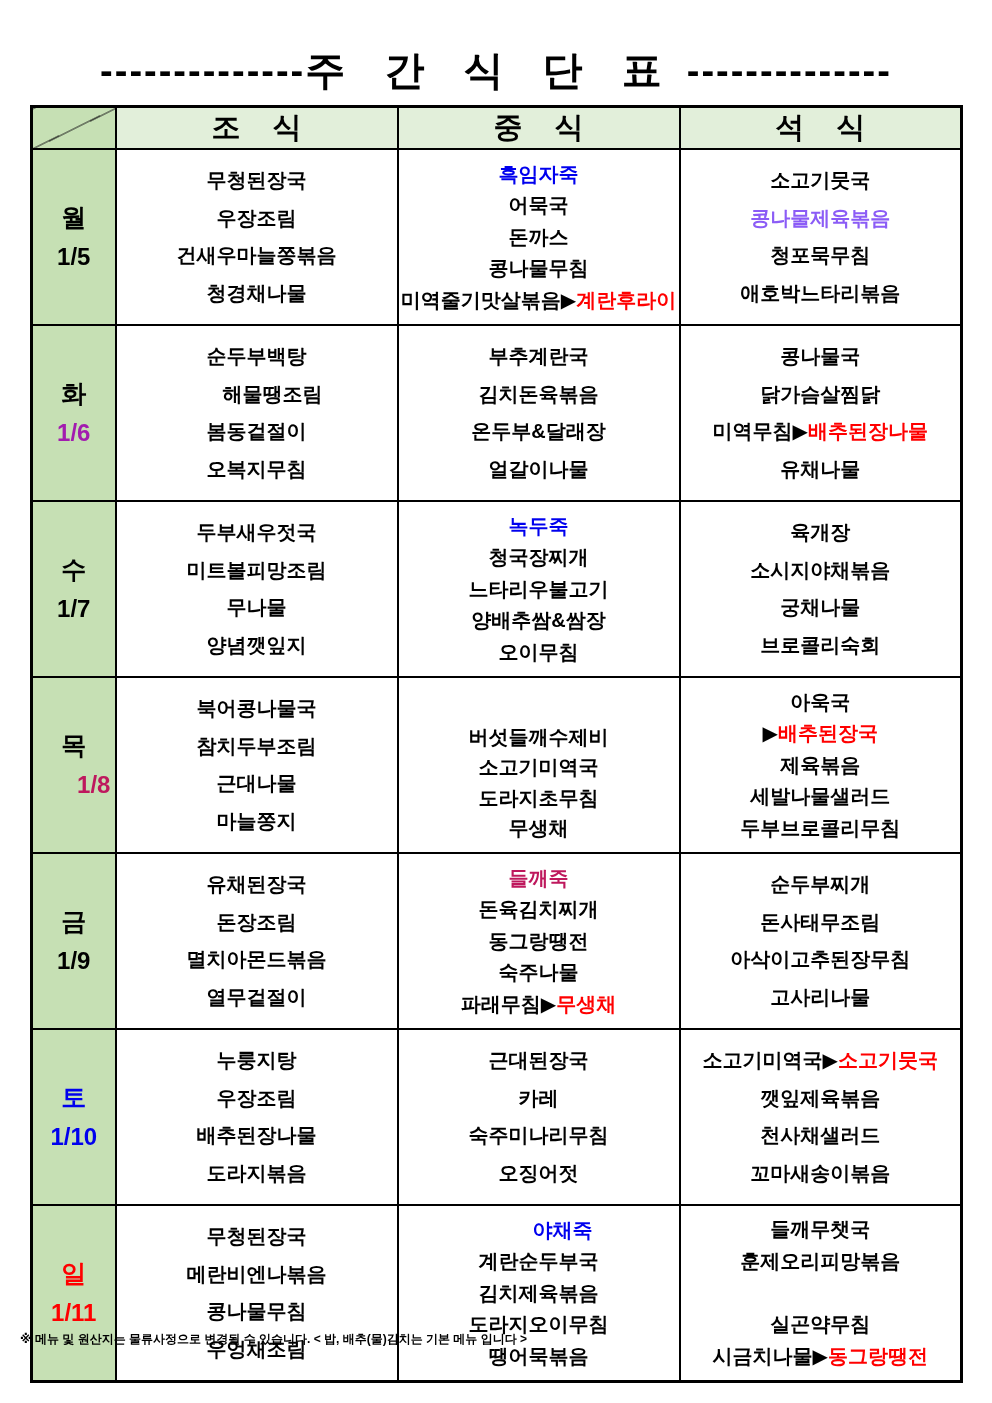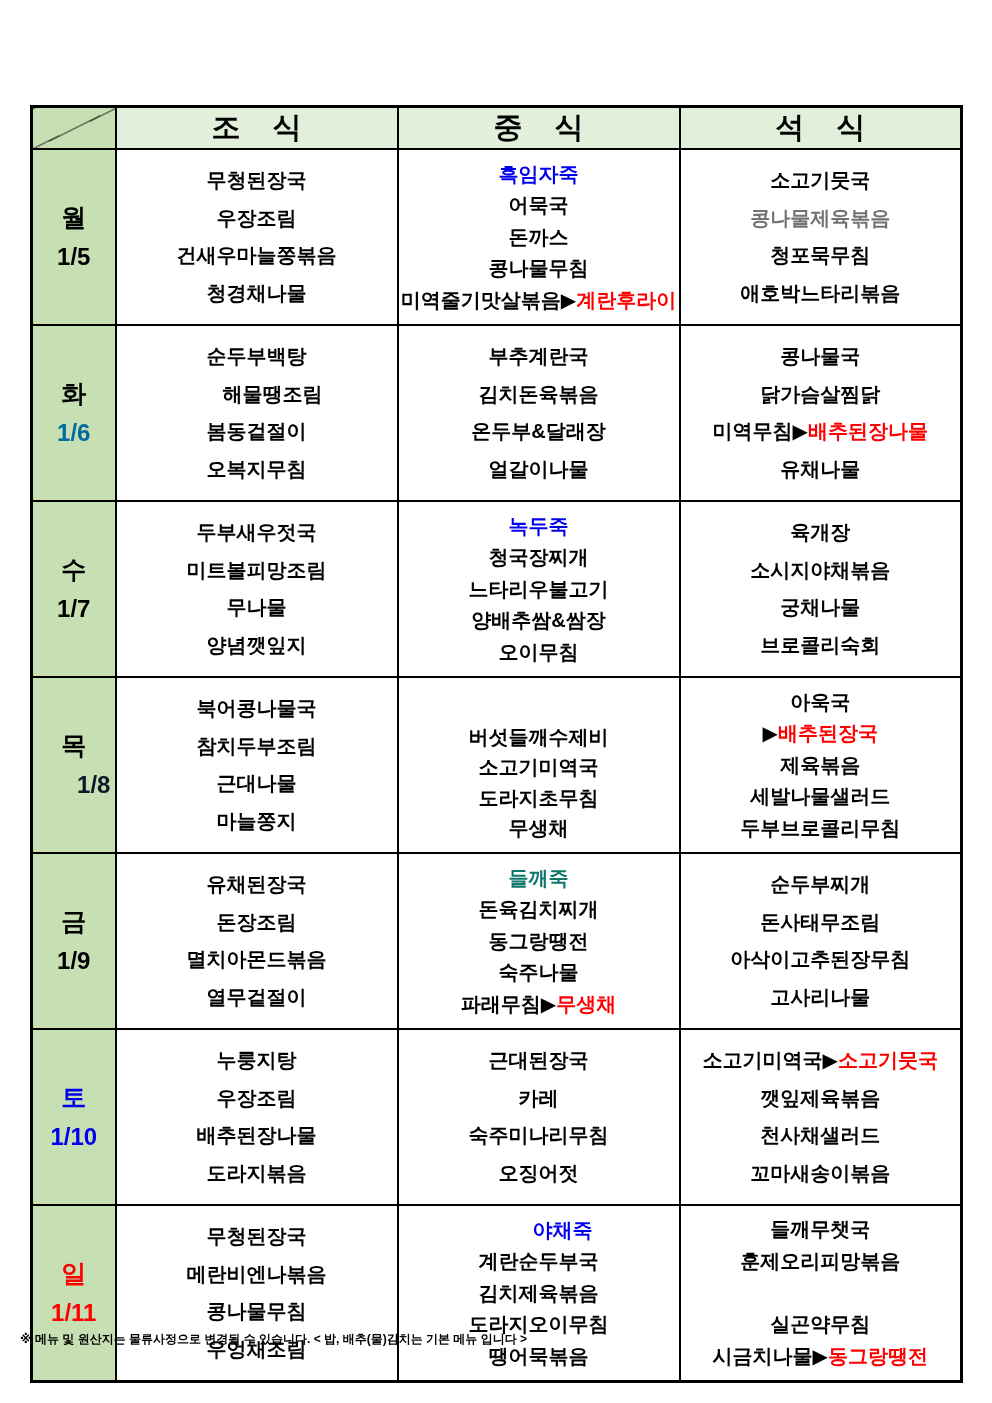--- a/index.html
+++ b/index.html
@@ -89,20 +89,21 @@
     font-size:12px;font-weight:700;
     white-space:pre;
     letter-spacing:0px;
   }
 </style>
 </head>
 <body>
 
 <div class="page">
 
+  <div class="title"><span class="dashes">--------------</span><span class="kor">주 간 식 단 표</span> <span class="dashes">--------------</span></div>
 
   <table class="menu">
     <colgroup>
       <col class="daycol">
       <col class="mealcol">
       <col class="mealcol">
       <col class="mealcol">
     </colgroup>
     <thead>
       <tr>
@@ -131,30 +132,30 @@
               <div class="menu-item" style="color: rgb(0, 0, 238);">흑임자죽</div>
               <div class="menu-item" style="color: rgb(0, 0, 0);">어묵국</div>
               <div class="menu-item" style="color: rgb(0, 0, 0);">돈까스</div>
               <div class="menu-item" style="color: rgb(0, 0, 0);">콩나물무침</div>
               <div class="menu-item"><span style="color: rgb(0, 0, 0);">미역줄기맛살볶음▶</span><span style="color: rgb(255, 0, 0);">계란후라이</span></div>
             </div>
           </td>
           <td class="meal">
             <div class="meal-inner">
               <div class="menu-item" style="color: rgb(0, 0, 0);">소고기뭇국</div>
-              <div class="menu-item" style="color: #737373;">콩나물제육볶음</div>
+              <div class="menu-item" style="color: #8b5cf6;">콩나물제육볶음</div>
               <div class="menu-item" style="color: rgb(0, 0, 0);">청포묵무침</div>
               <div class="menu-item" style="color: rgb(0, 0, 0);">애호박느타리볶음</div>
             </div>
           </td>
         </tr>
         <tr>
           <th class="day">
             <span class="day-label" style="color: rgb(0, 0, 0);">화</span>
-            <span class="day-date" style="color: #0369a1;">1/6</span>
+            <span class="day-date" style="color: #a21caf;">1/6</span>
           </th>
           <td class="meal">
             <div class="meal-inner">
               <div class="menu-item" style="color: rgb(0, 0, 0);">순두부백탕</div>
               <div class="menu-item" style="color: rgb(0, 0, 0); margin-left: 32px;">해물땡조림</div>
               <div class="menu-item" style="color: rgb(0, 0, 0);">봄동겉절이</div>
               <div class="menu-item" style="color: rgb(0, 0, 0);">오복지무침</div>
             </div>
           </td>
           <td class="meal">
@@ -201,21 +202,21 @@
               <div class="menu-item" style="color: rgb(0, 0, 0);">육개장</div>
               <div class="menu-item" style="color: rgb(0, 0, 0);">소시지야채볶음</div>
               <div class="menu-item" style="color: rgb(0, 0, 0);">궁채나물</div>
               <div class="menu-item" style="color: rgb(0, 0, 0);">브로콜리숙회</div>
             </div>
           </td>
         </tr>
         <tr>
           <th class="day">
             <span class="day-label" style="color: rgb(0, 0, 0);">목</span>
-            <span class="day-date" style="color: #0f172a; margin-left: 40px;">1/8</span>
+            <span class="day-date" style="color: #be185d; margin-left: 40px;">1/8</span>
           </th>
           <td class="meal">
             <div class="meal-inner">
               <div class="menu-item" style="color: rgb(0, 0, 0);">북어콩나물국</div>
               <div class="menu-item" style="color: rgb(0, 0, 0);">참치두부조림</div>
               <div class="menu-item" style="color: rgb(0, 0, 0);">근대나물</div>
               <div class="menu-item" style="color: rgb(0, 0, 0);">마늘쫑지</div>
             </div>
           </td>
           <td class="meal">
@@ -244,21 +245,21 @@
           <td class="meal">
             <div class="meal-inner">
               <div class="menu-item" style="color: rgb(0, 0, 0);">유채된장국</div>
               <div class="menu-item" style="color: rgb(0, 0, 0);">돈장조림</div>
               <div class="menu-item" style="color: rgb(0, 0, 0);">멸치아몬드볶음</div>
               <div class="menu-item" style="color: rgb(0, 0, 0);">열무겉절이</div>
             </div>
           </td>
           <td class="meal">
             <div class="meal-inner">
-              <div class="menu-item" style="color: #0f766e;">들깨죽</div>
+              <div class="menu-item" style="color: #be185d;">들깨죽</div>
               <div class="menu-item" style="color: rgb(0, 0, 0);">돈육김치찌개</div>
               <div class="menu-item" style="color: rgb(0, 0, 0);">동그랑땡전</div>
               <div class="menu-item" style="color: rgb(0, 0, 0);">숙주나물</div>
               <div class="menu-item"><span style="color: rgb(0, 0, 0);">파래무침▶</span><span style="color: rgb(255, 0, 0);">무생채</span></div>
             </div>
           </td>
           <td class="meal">
             <div class="meal-inner">
               <div class="menu-item" style="color: rgb(0, 0, 0);">순두부찌개</div>
               <div class="menu-item" style="color: rgb(0, 0, 0);">돈사태무조림</div>

